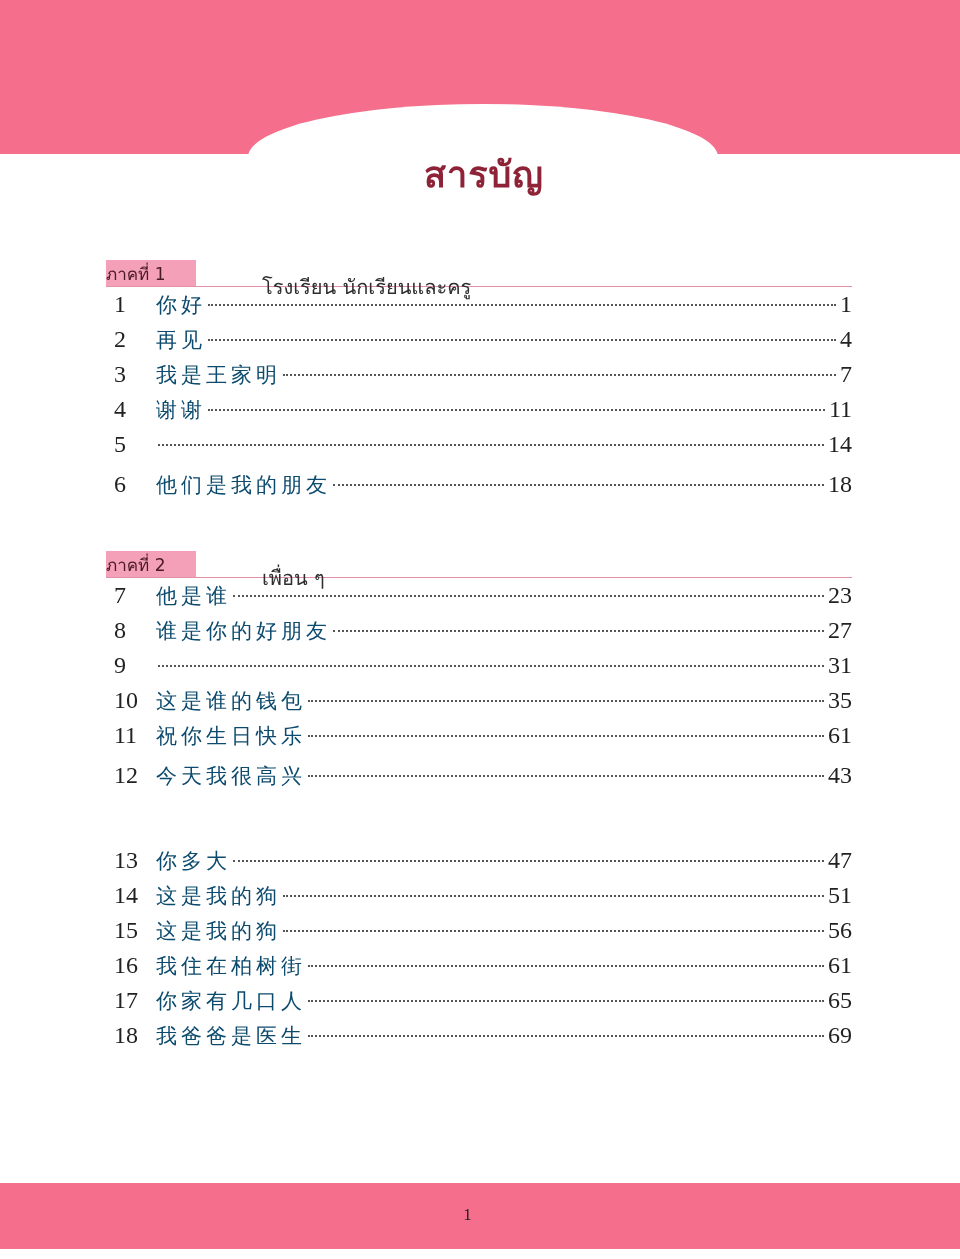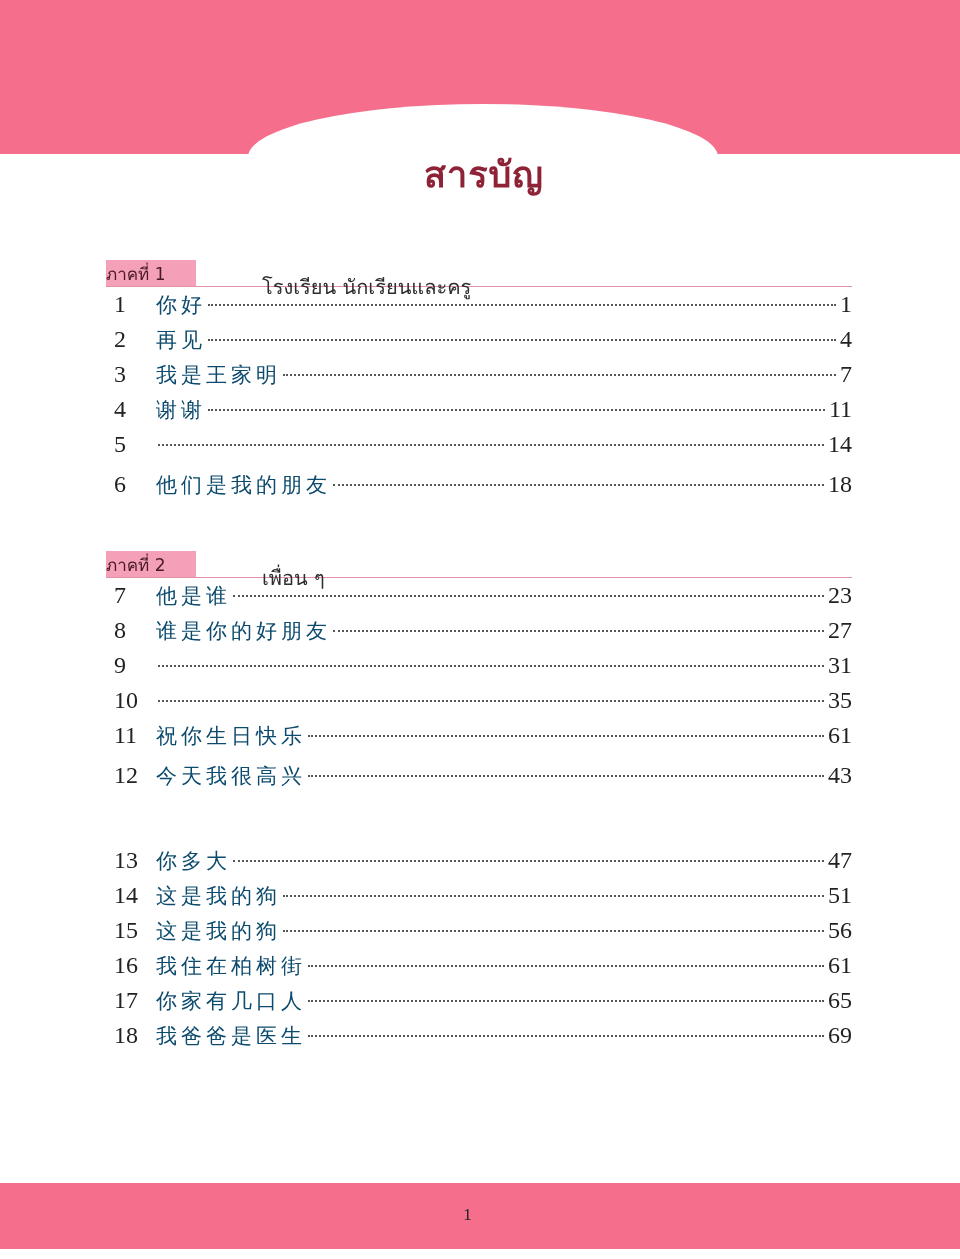--- a/index.html
+++ b/index.html
@@ -209,20 +209,21 @@
       <span class="entry-dots"></span>
       <span class="entry-page">27</span>
     </li>
     <li class="entry">
       <span class="entry-num">9</span>
       <span class="entry-dots"></span>
       <span class="entry-page">31</span>
     </li>
     <li class="entry">
       <span class="entry-num">10</span>
+      <span class="entry-title">这是谁的钱包</span>
       <span class="entry-dots"></span>
       <span class="entry-page">35</span>
     </li>
     <li class="entry">
       <span class="entry-num">11</span>
       <span class="entry-title">祝你生日快乐</span>
       <span class="entry-dots"></span>
       <span class="entry-page">61</span>
     </li>
     <li class="entry last">

